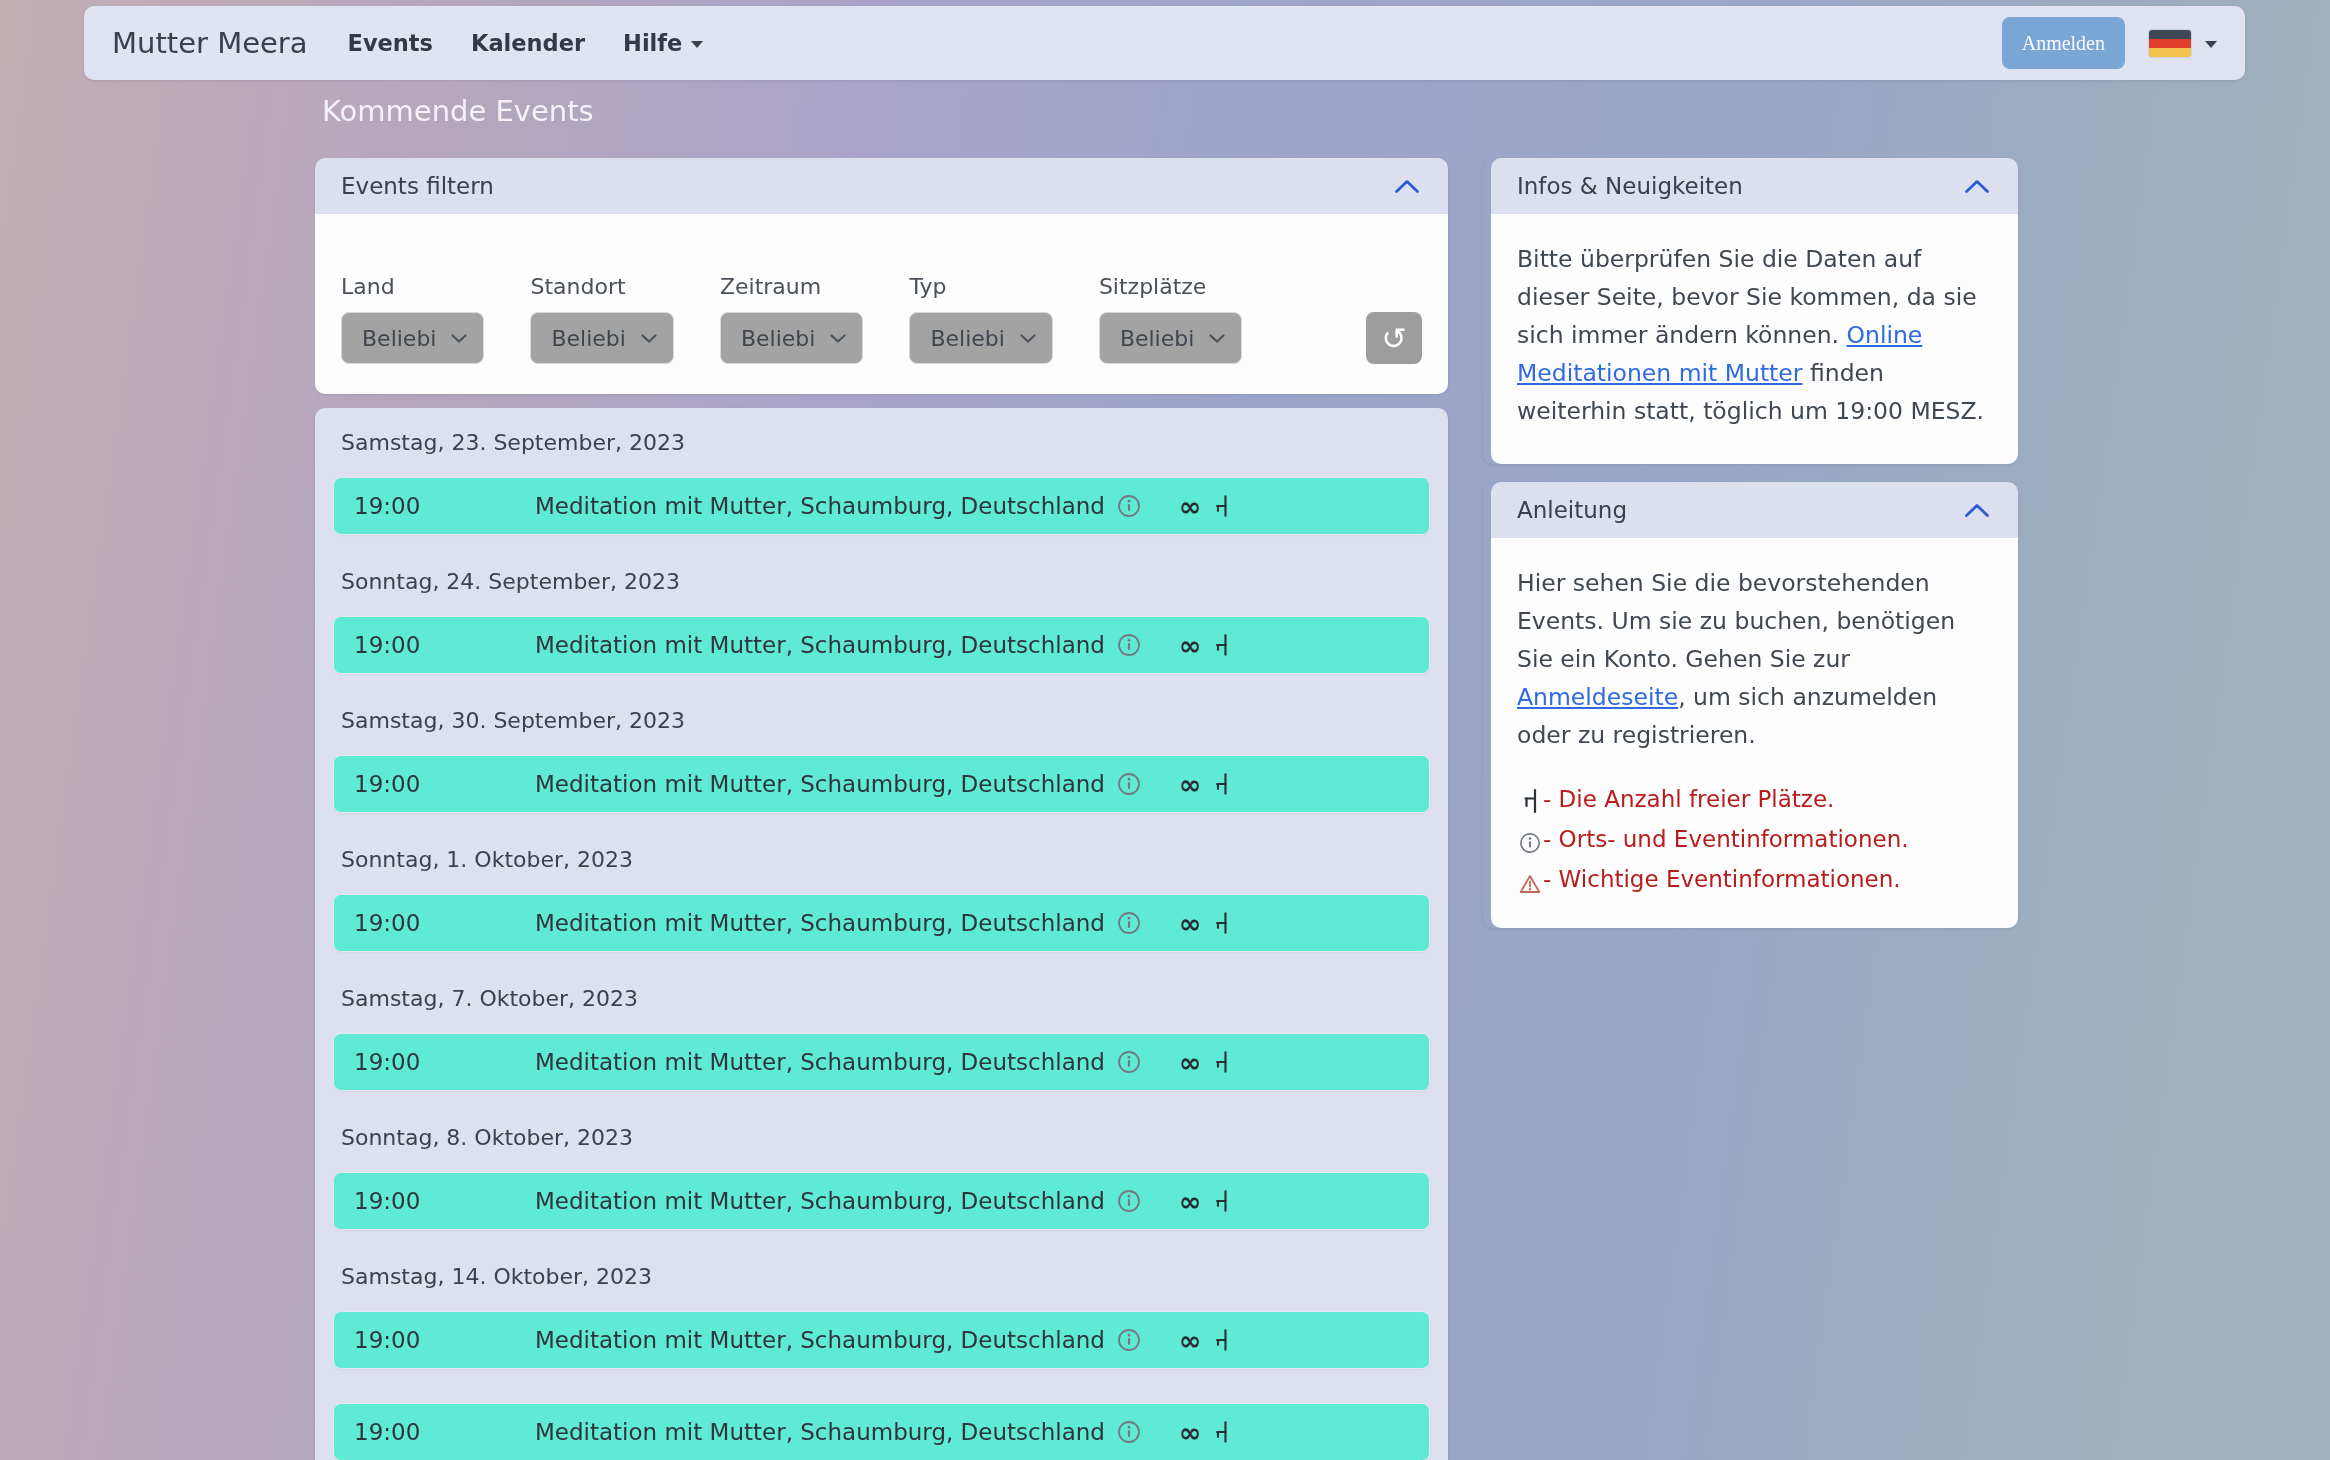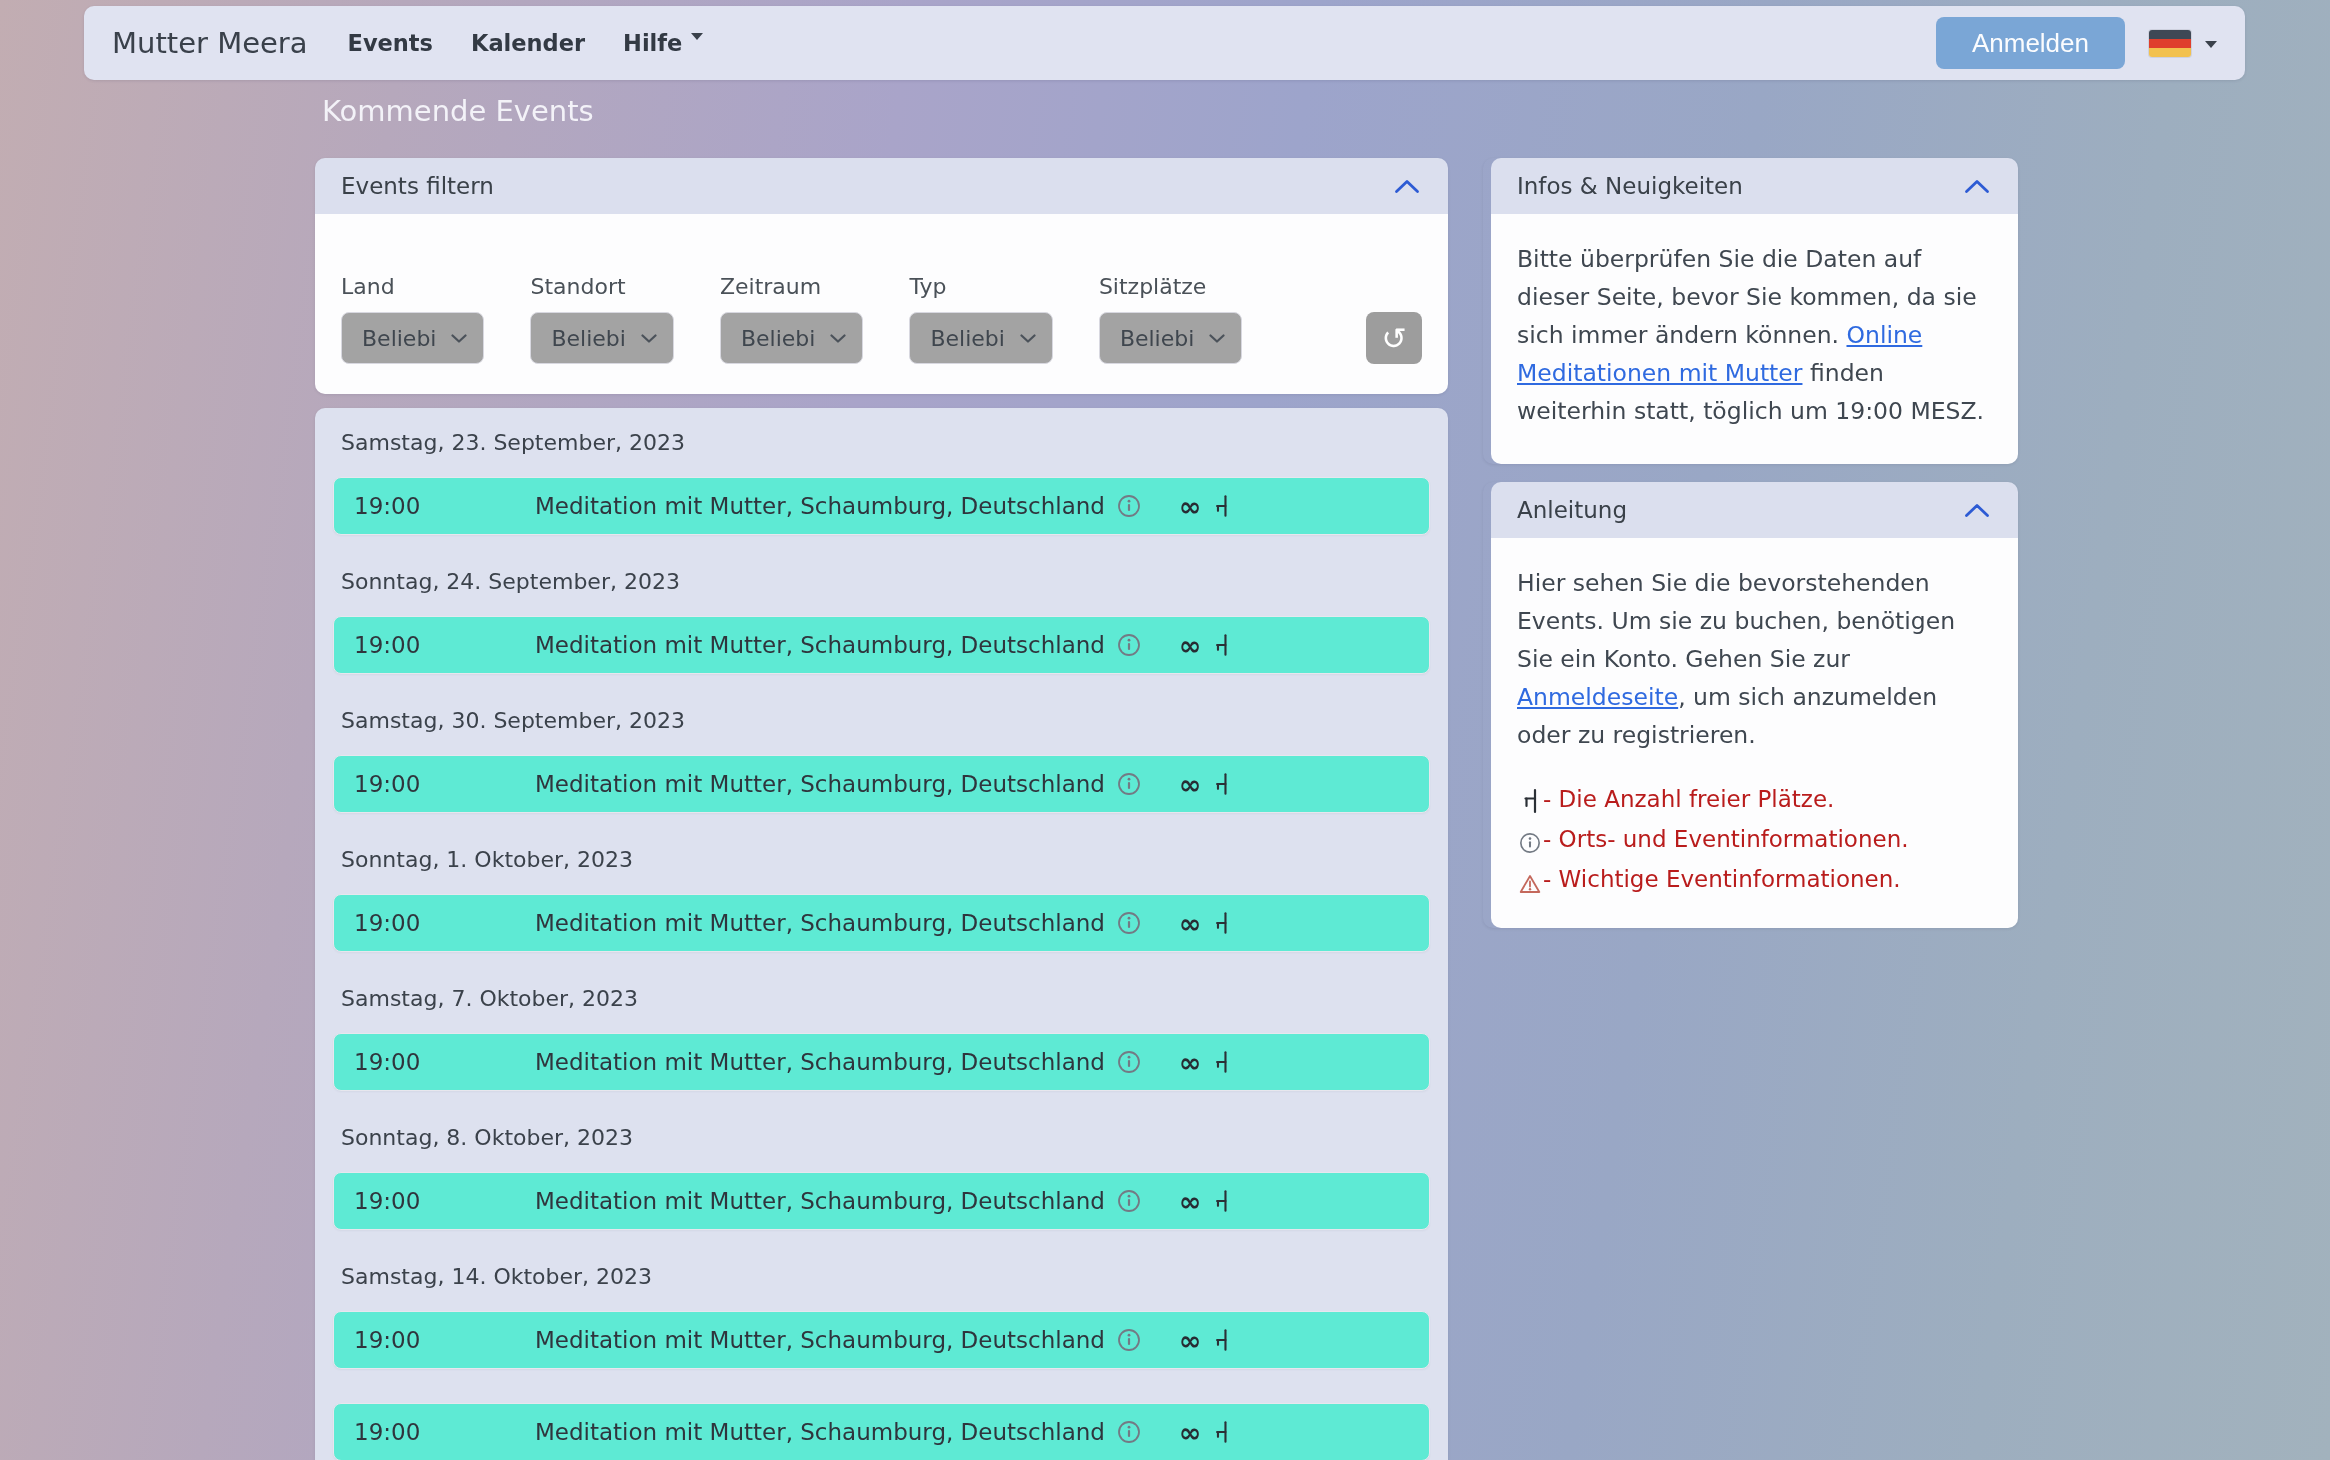--- a/index.html
+++ b/index.html
@@ -7,24 +7,24 @@
     position:relative;width:2330px;height:1460px;overflow:hidden;
     background:linear-gradient(98deg,#c2adb2 0%,#b6a8bc 16%,#a9a4c9 36%,#9da4cb 52%,#99a7c5 70%,#9daebf 86%,#a2b2bd 100%);
     font-family:"DejaVu Sans","Liberation Sans",sans-serif;
   }
   
   .navbar{position:absolute;left:84px;top:6px;width:2161px;height:74px;background:#e0e3f1;
     border-radius:10px;display:flex;align-items:center;padding:0 28px;box-sizing:border-box;gap:40px;
     box-shadow:0 1px 3px rgba(40,40,70,.12);}
   .brand{font-size:29px;color:#3a414b;}
   .nav-links{display:flex;gap:38px;align-items:center;}
-  .nav-link{font-size:22.5px;font-weight:600;color:#333a44;text-decoration:none;display:flex;align-items:flex-start;gap:9px;cursor:pointer;}
+  .nav-link{font-size:22.5px;font-weight:600;color:#333a44;text-decoration:none;display:flex;align-items:center;gap:9px;cursor:pointer;}
   .caret{width:0;height:0;border-left:6.5px solid transparent;border-right:6.5px solid transparent;border-top:7.5px solid #3a414b;margin-top:3px;}
   .nav-right{margin-left:auto;display:flex;align-items:center;gap:24px;}
-  .login-btn{background:#7aa6d6;color:#fbfcfe;font-size:26px;border:none;border-radius:8px;height:52px;padding:0 36px;font-family:Liberation Sans, sans-serif;cursor:pointer;}
+  .login-btn{background:#7aa6d6;color:#fbfcfe;font-size:20px;border:none;border-radius:8px;height:52px;padding:0 20px;font-family:Liberation Serif, serif;cursor:pointer;}
   .flag-wrap{display:flex;align-items:center;gap:14px;cursor:pointer;}
   .flag{width:42px;height:27px;border-radius:3px;overflow:hidden;display:flex;flex-direction:column;box-shadow:0 0 0 1px rgba(0,0,0,.08);}
   .flag .b1{flex:1;background:#3f4855;}
   .flag .b2{flex:1;background:#df3e2d;}
   .flag .b3{flex:1;background:#f2c14e;}
   
   .page-title{position:absolute;left:322px;top:94px;font-size:29px;color:#f3f2f8;font-weight:400;}
   
   .left-col{position:absolute;left:315px;top:158px;width:1133px;}
   .right-col{position:absolute;left:1483px;top:158px;width:535px;}

